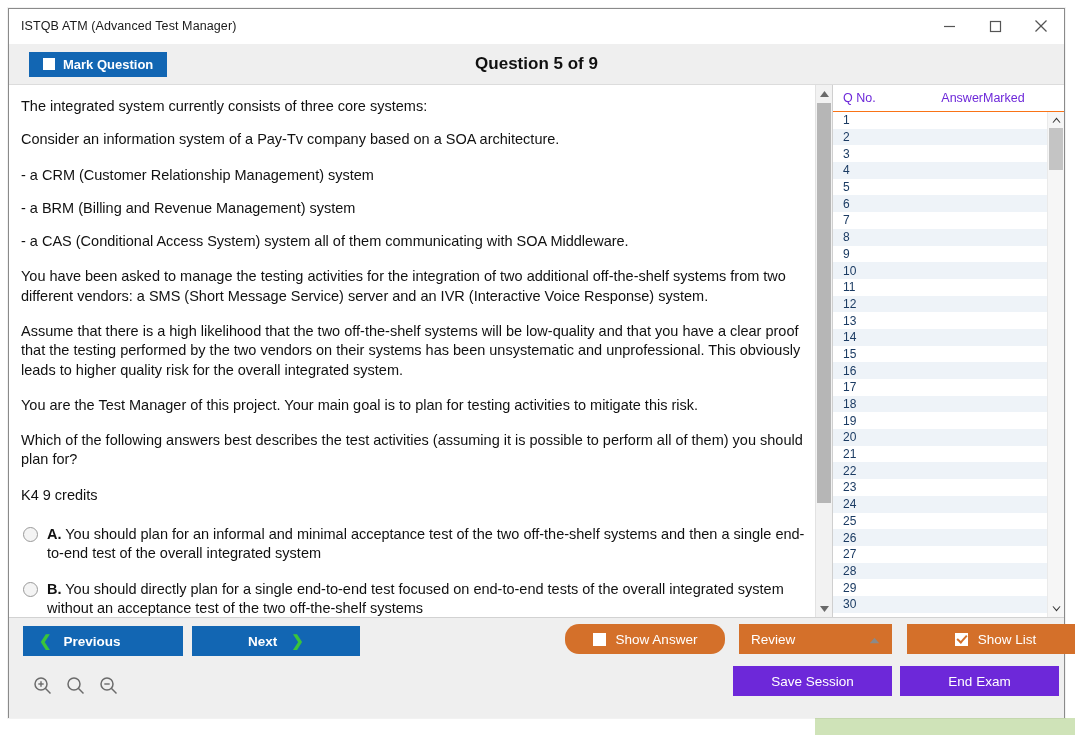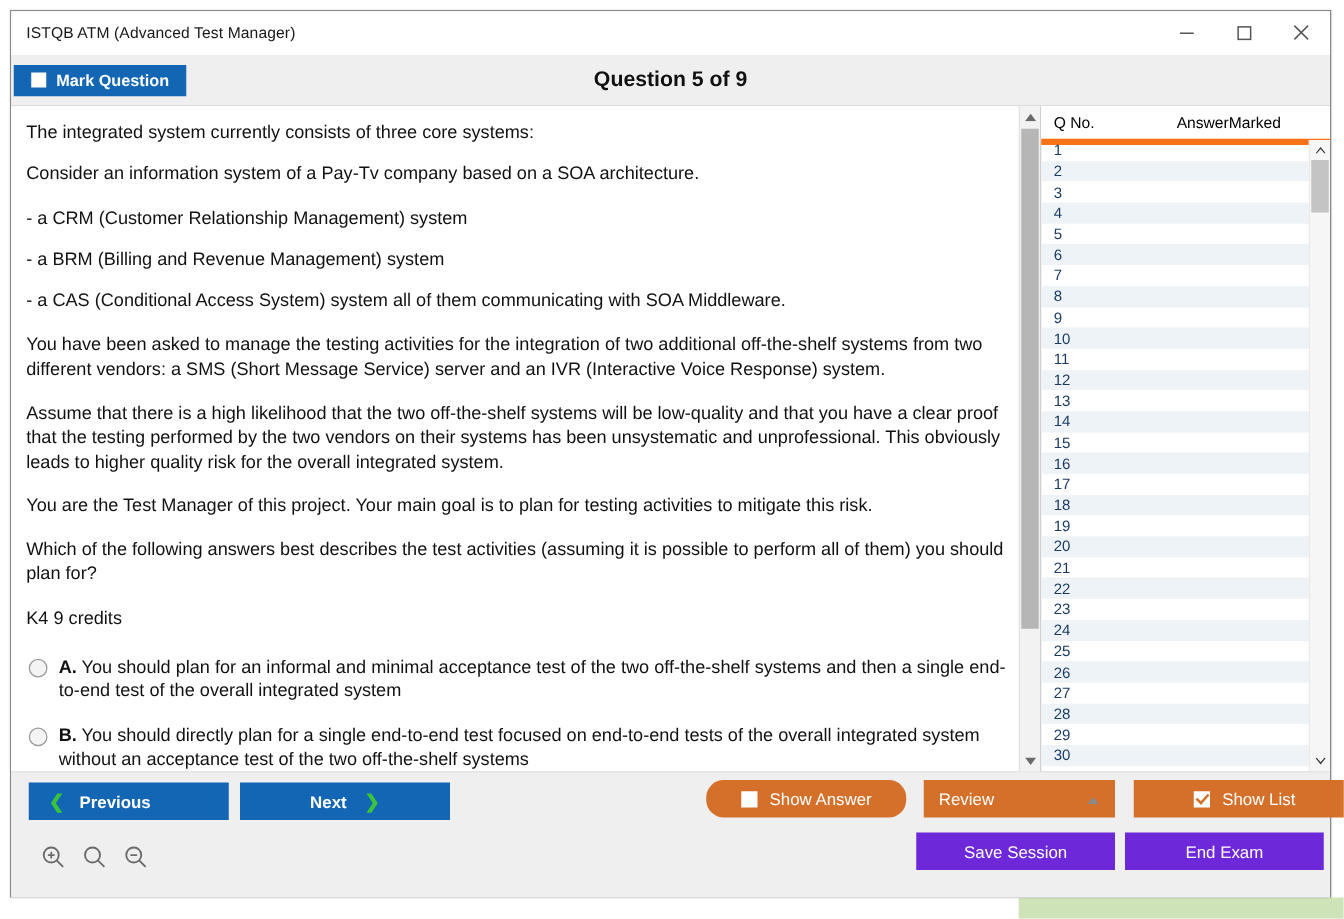--- a/index.html
+++ b/index.html
@@ -71,21 +71,21 @@
   
   .headerbar {
     height: 40px;
     background: #efefef;
     position: relative;
     display: flex;
     align-items: center;
     border-bottom: 1px solid #dcdcdc;
   }
   .mark-btn {
-    margin-left: 2px;
+    margin-left: 20px;
     background: #1266b3;
     color: #ffffff;
     font-size: 13px;
     font-weight: bold;
     padding: 0 14px;
     height: 25px;
     display: flex;
     align-items: center;
     gap: 8px;
     border: none;
@@ -184,24 +184,24 @@
     background: #ffffff;
     position: relative;
     border-left: 1px solid #cfcfcf;
     box-sizing: border-box;
   }
   .list-head {
     display: flex;
     height: 26px;
     align-items: center;
     font-size: 12.5px;
-    color: #000000;
+    color: #6d28d9;
     padding-left: 10px;
     background: #ffffff;
-    border-bottom: 5px solid #f97316;
+    border-bottom: 1px solid #f97316;
   }
   .col-q { width: 62px; }
   .col-a { width: 78px; text-align: right; }
   .col-m { width: 70px; }
   .list-body {
     position: absolute;
     top: 27px; left: 0; right: 0; bottom: 0;
     overflow: hidden;
   }
   .list-rows {

